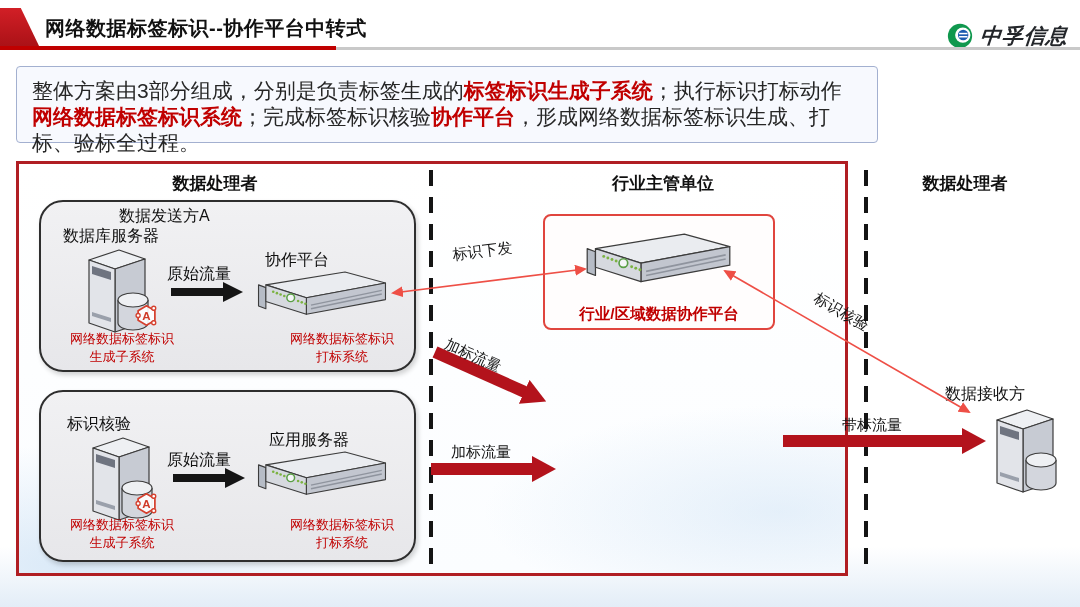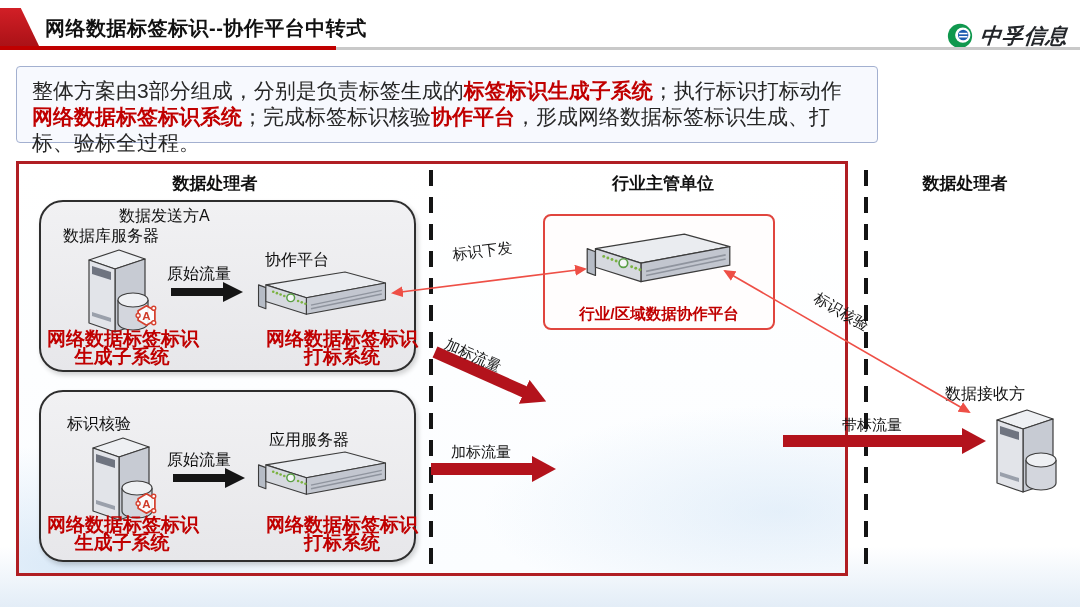--- a/index.html
+++ b/index.html
@@ -33,21 +33,21 @@
            linear-gradient(#ffffff,#fbfdff);}
   .divider{top:6px;width:4px;height:402px;
            background:repeating-linear-gradient(180deg,#141414 0 16px,transparent 16px 27px);}
   .sec-title{top:8px;width:200px;text-align:center;font-size:17px;font-weight:700;color:#101010;}
 
   .gbox{box-sizing:border-box;border:2px solid #2e2e2e;border-radius:24px;
         background:linear-gradient(#f1f1f3,#e7e7ea);box-shadow:2px 3px 5px rgba(0,0,0,.18);}
   .pbox{box-sizing:border-box;border:2px solid #e0453e;border-radius:8px;background:#fffdfd;}
 
   .lab{font-size:16px;color:#101010;text-align:left;white-space:nowrap;}
-  .red2{font-size:19px;line-height:18px;font-weight:700;color:#c00000;text-align:center;white-space:nowrap;}
+  .red2{font-size:13px;line-height:18px;font-weight:400;color:#c00000;text-align:center;white-space:nowrap;}
 
   .overlay{left:0;top:0;width:1046px;height:415px;pointer-events:none;}
   .overlay text{font:15px "Liberation Sans","DejaVu Sans",sans-serif;fill:#141414;}
 
   svg .stroke{stroke:#3c3c3c;stroke-width:1.2;stroke-linejoin:round;}
 </style>
 </head>
 <body>
 
 <svg width="0" height="0" style="position:absolute" aria-hidden="true">

